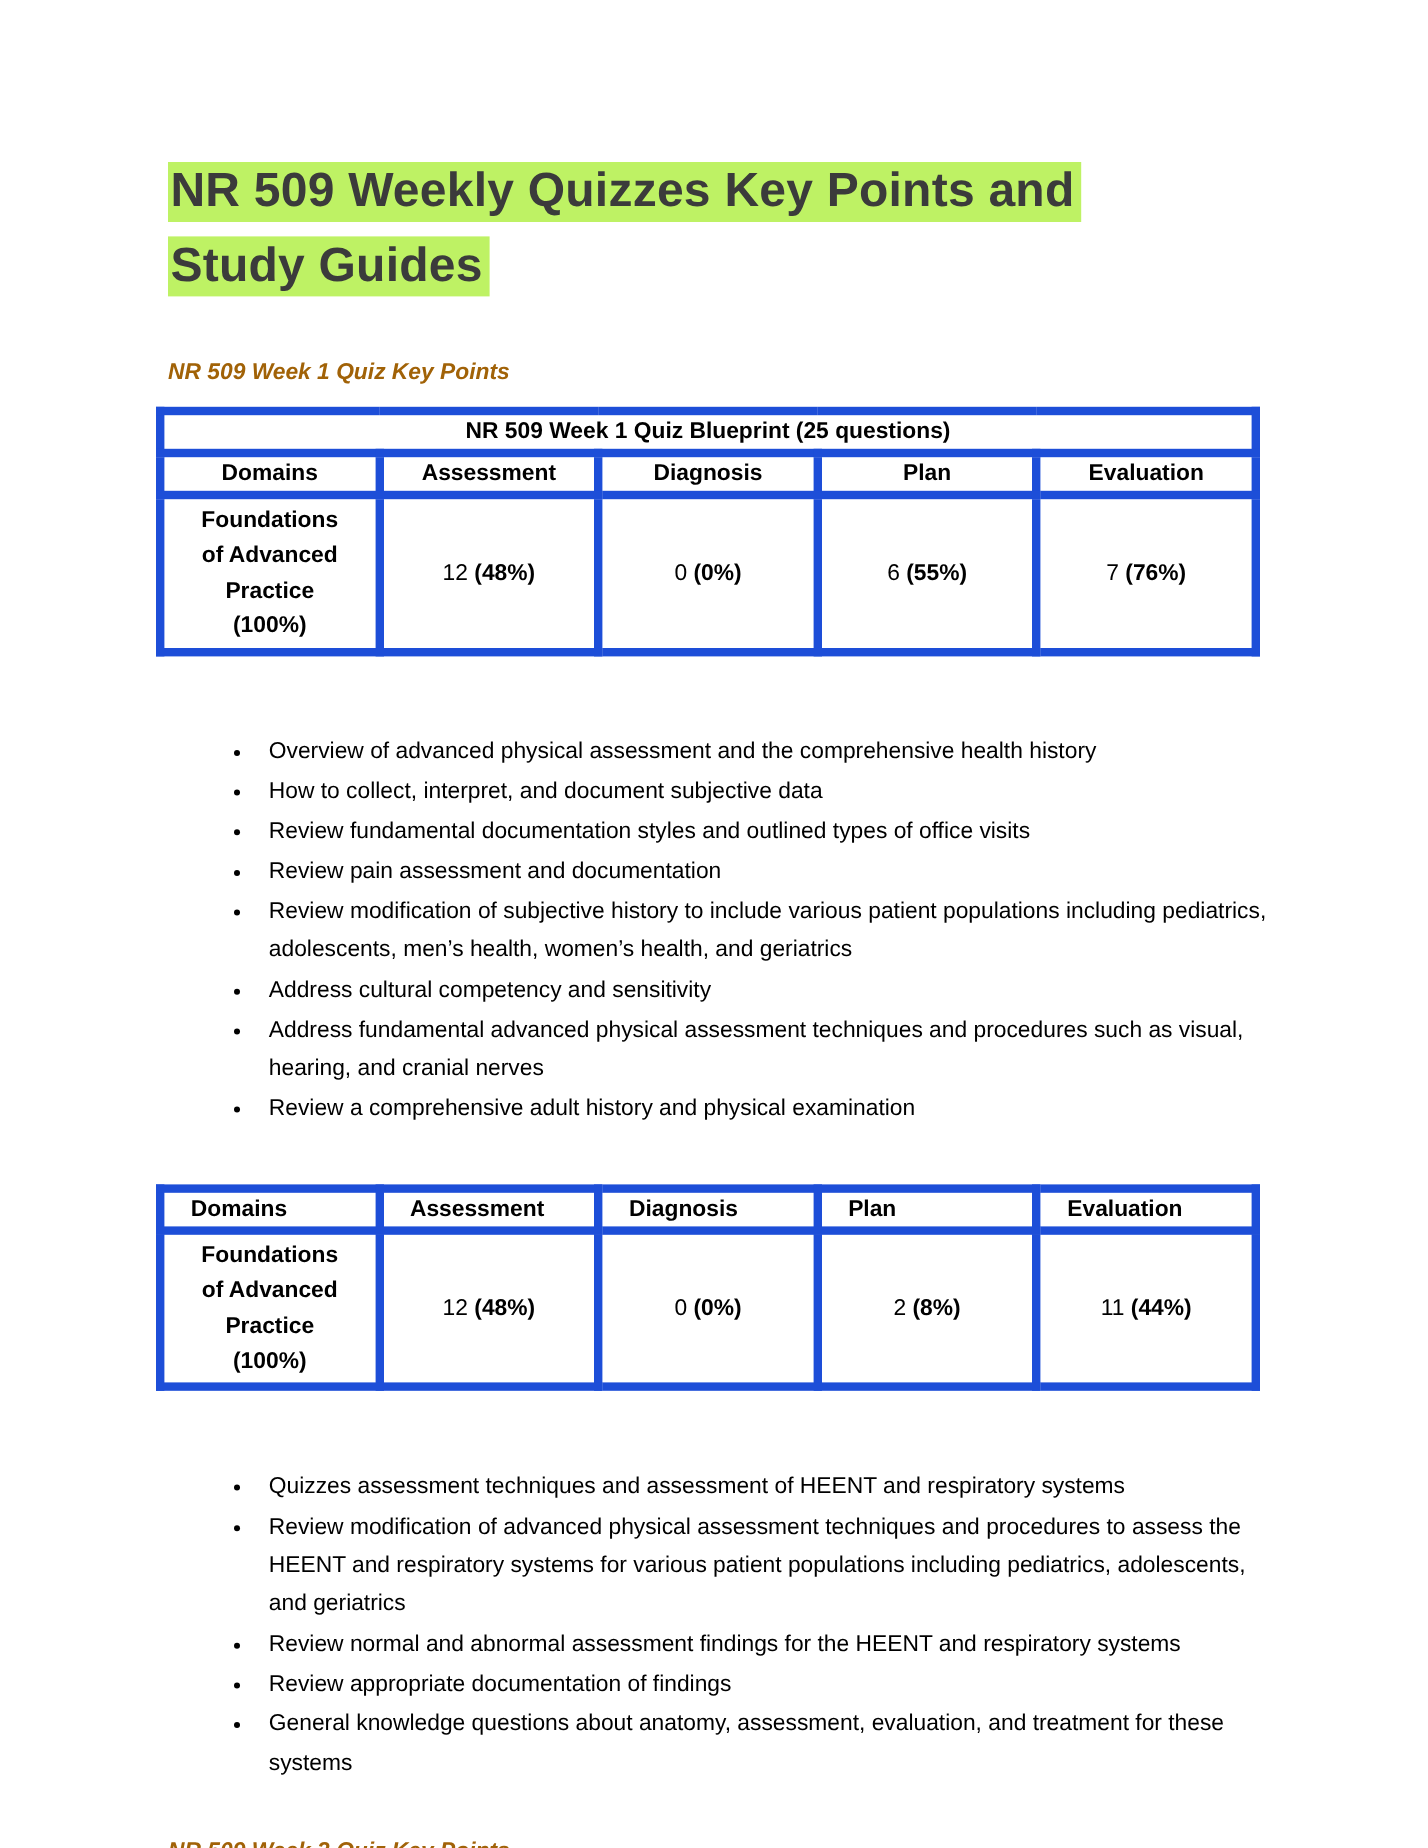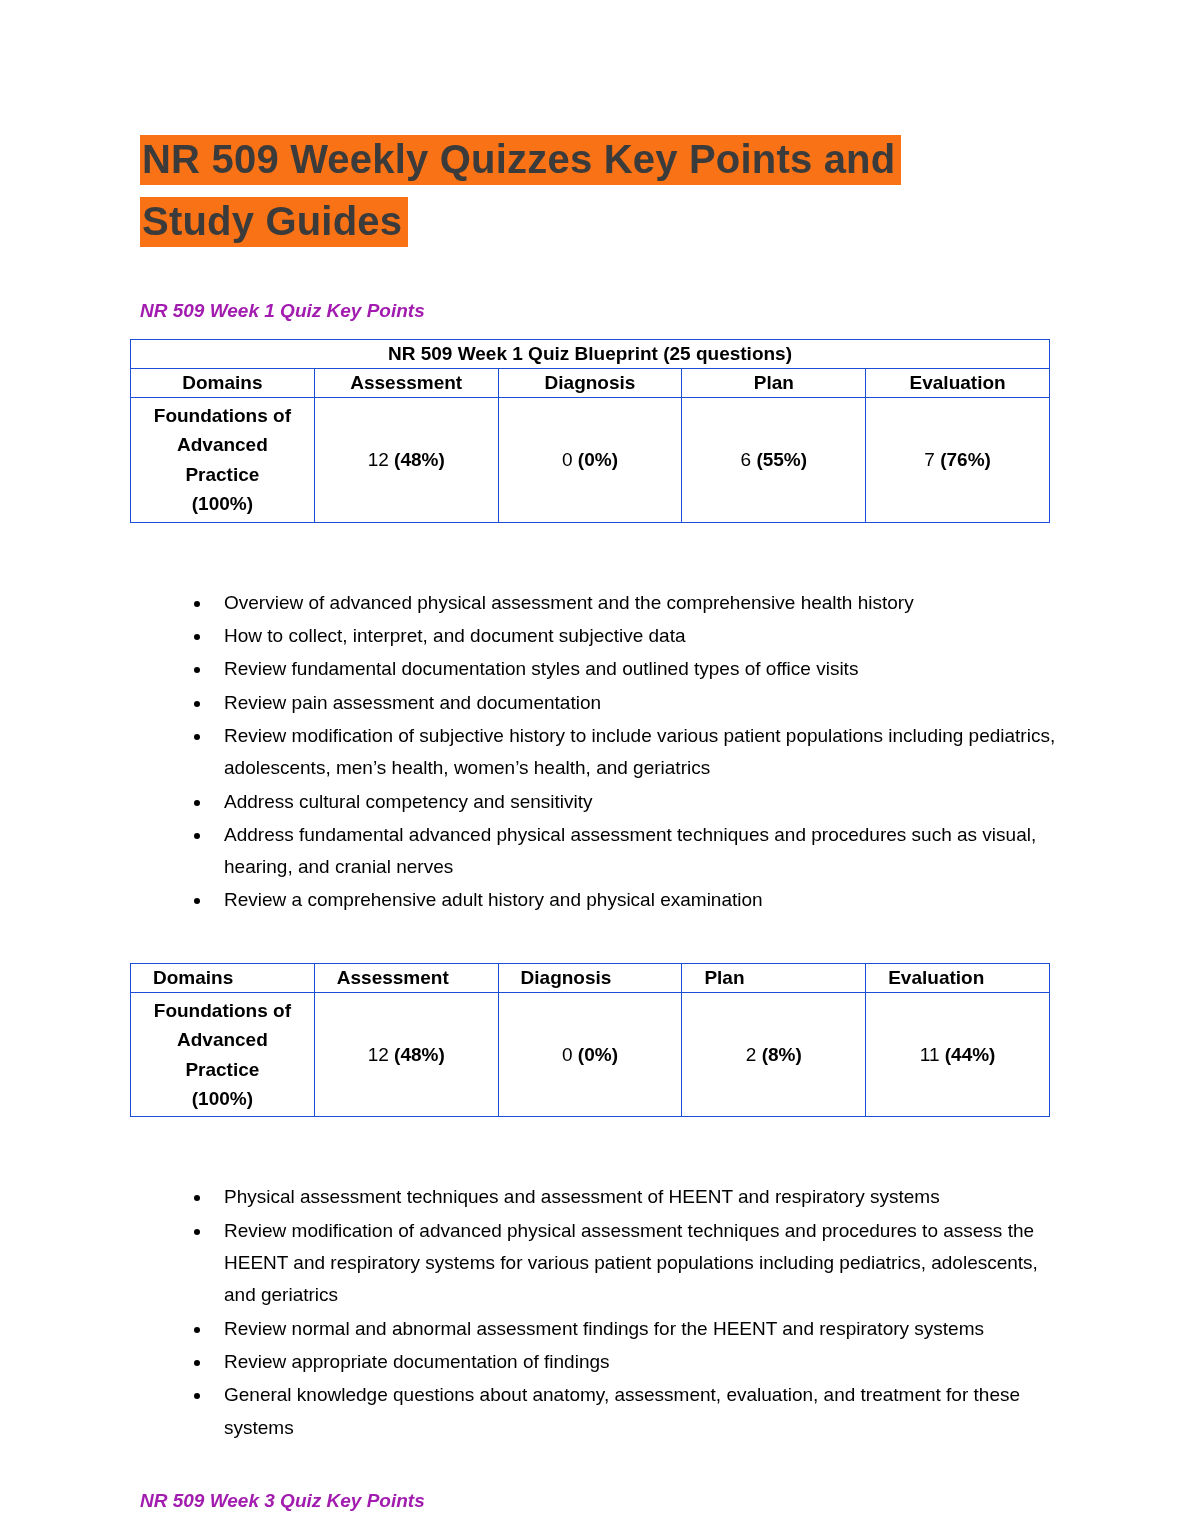--- a/index.html
+++ b/index.html
@@ -19,40 +19,40 @@
   }
   .doc-title {
     font-size: 40px;
     font-weight: 700;
     line-height: 1.55;
     color: #3b3b3b;
     letter-spacing: 0.2px;
     margin-bottom: 48px;
   }
   .hl {
-    background: #f97316;
+    background: #bef264;
     padding: 2px 6px 4px 2px;
   }
   .section-heading {
     font-size: 19px;
     font-weight: 700;
     font-style: italic;
-    color: #a21caf;
+    color: #a16207;
     margin: 0 0 17px 0;
   }
   table.blueprint-table {
     width: 100%;
     border-collapse: collapse;
     table-layout: fixed;
     margin: 0 0 64px -10px;
     font-size: 19px;
   }
   table.blueprint-table th,
   table.blueprint-table td {
-    border: 1px solid #1d4ed8;
+    border: 7px solid #1d4ed8;
     padding: 3px 22px;
     margin-left: 16px;
   }
   .tbl-title {
     text-align: center;
     font-weight: 700;
     padding: 3px 6px;
   }
   tr.cols th { font-weight: 700; }
   table.center-heads tr.cols th { text-align: center; }
@@ -141,21 +141,21 @@
         <td class="row-label">Foundations of Advanced Practice (100%)</td>
         <td class="val"><span>12 </span><b>(48%)</b></td>
         <td class="val"><span>0 </span><b>(0%)</b></td>
         <td class="val"><span>2 </span><b>(8%)</b></td>
         <td class="val"><span>11 </span><b>(44%)</b></td>
       </tr>
     </tbody>
       </table>
 
     <ul class="bullets">
-      <li>Physical assessment techniques and assessment of HEENT and respiratory systems</li>
+      <li>Quizzes assessment techniques and assessment of HEENT and respiratory systems</li>
       <li>Review modification of advanced physical assessment techniques and procedures to assess the HEENT and respiratory systems for various patient populations including pediatrics, adolescents, and geriatrics</li>
       <li>Review normal and abnormal assessment findings for the HEENT and respiratory systems</li>
       <li>Review appropriate documentation of findings</li>
       <li>General knowledge questions about anatomy, assessment, evaluation, and treatment for these systems</li>
     </ul>
 
     <p class="section-heading last-heading">NR 509 Week 3 Quiz Key Points</p>
 
   </div>
 </div>

